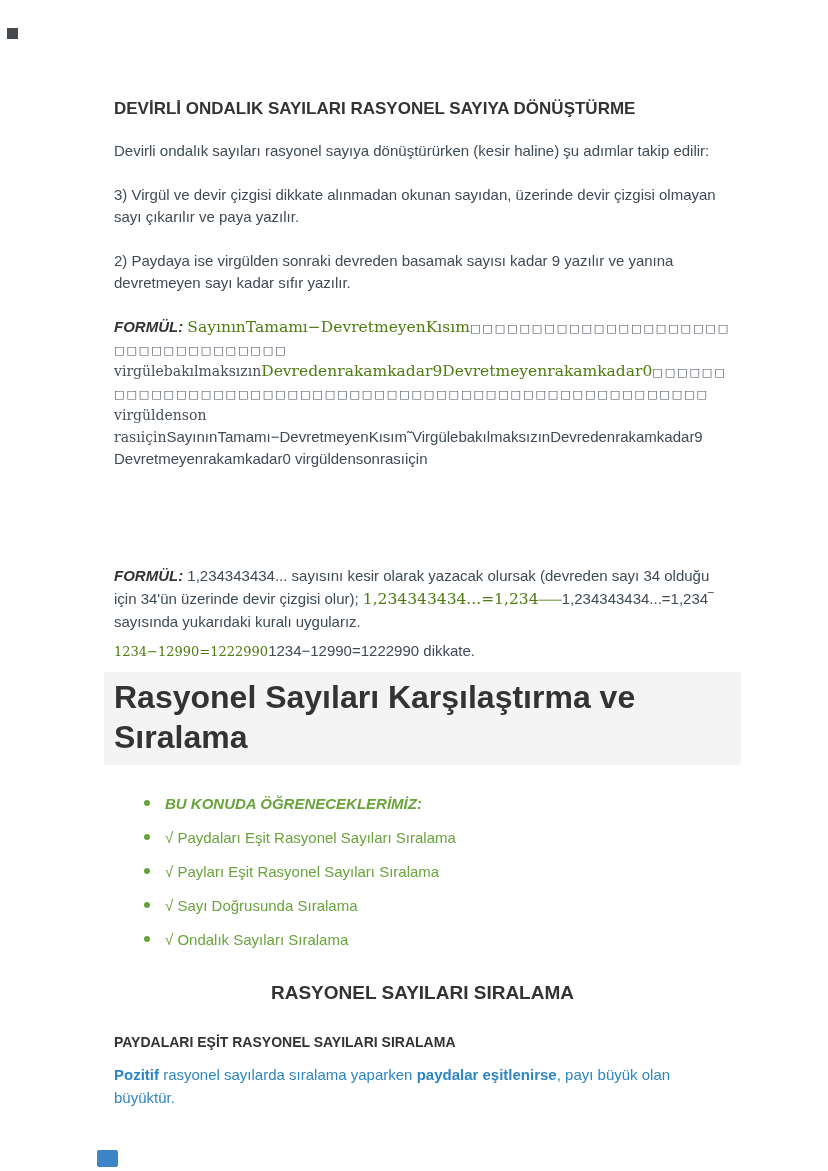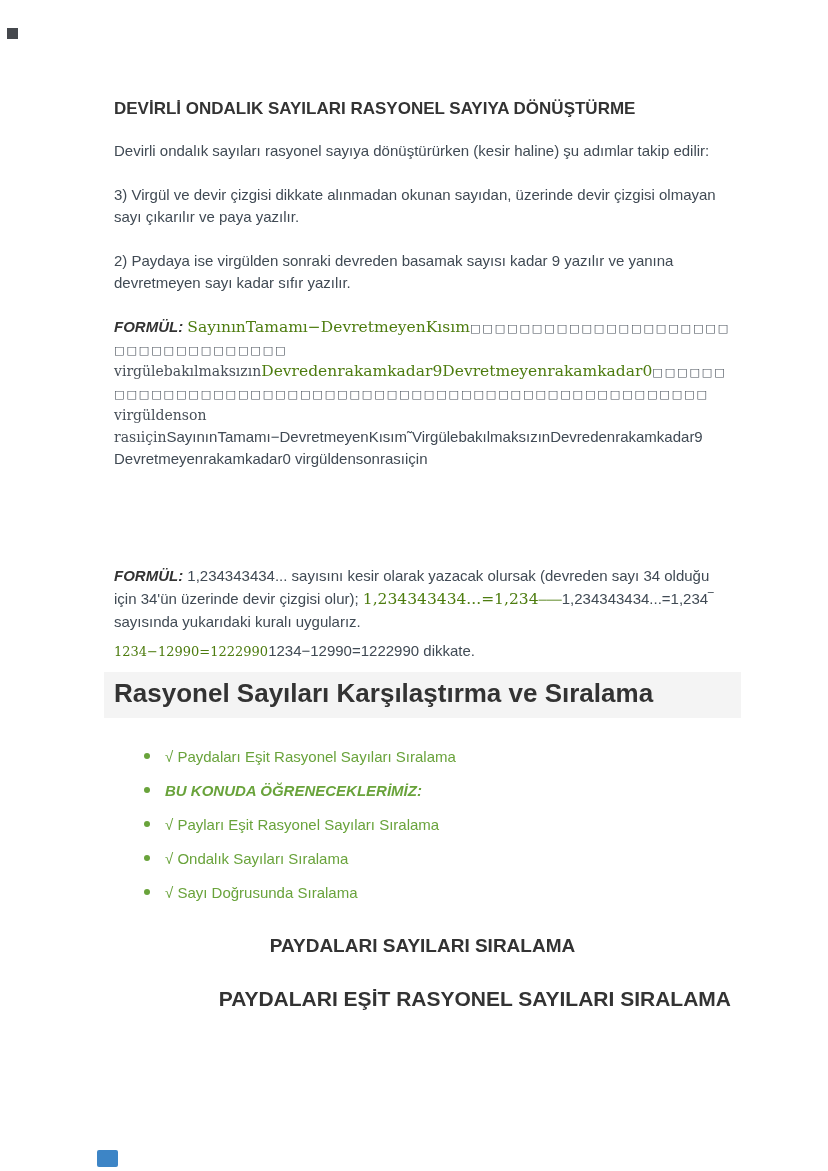--- a/index.html
+++ b/index.html
@@ -27,32 +27,32 @@
   .blabel { font-weight:700; color:var(--heading,#333); }
   .olabel { font-weight:700; font-style:italic; color:var(--heading,#333); }
 
   .spacer { height:86px; }
 
   .resultline { margin-bottom:10px; }
 
   .band {
     background:var(--band_bg,#f4f4f4);
     color:var(--heading,#333);
-    font-size:26px; font-weight:700; line-height:1.25;
+    font-size:32px; font-weight:700; line-height:1.25;
     margin:6px -10px 28px -10px;
     padding:5px 10px 8px 10px;
   }
 
   .topics { list-style:none; margin:0 0 32px 0; padding:0 0 0 28px; color:var(--green,#69a33b); }
   .topics li { position:relative; font-size:15px; line-height:1.4; margin-bottom:13px; padding-left:23px; }
   .dot { position:absolute; left:2px; top:7px; width:6px; height:6px; border-radius:50%; background:var(--green,#69a33b); }
   .thead { font-weight:700; font-style:italic; }
 
   .center { text-align:center; font-size:19px; font-weight:700; color:var(--heading,#333); margin:0 0 30px 0; }
-  .sub { font-size:21px; font-weight:700; color:var(--heading,#333); margin:0 0 14px 0;text-align:right; }
+  .sub { font-size:14px; font-weight:700; color:var(--heading,#333); margin:0 0 14px 0; }
 
   .bluep { color:var(--blue,#2e86c1); }
   .bluep strong { font-weight:700; }
 
   .artifact-top {
     position:absolute; left:7px; top:28px;
     width:11px; height:11px;
     background:var(--artifact_dark,#45484d);
   }
   .artifact-bottom {
@@ -83,29 +83,30 @@
 
     <div class="spacer"></div>
 
     <p style="margin-bottom:6px;"><span class="olabel">FORMÜL:</span> <span>1,234343434... sayısını kesir olarak yazacak olursak (devreden sayı 34 olduğu için 34'ün üzerinde devir çizgisi olur); </span><span class="fmath">1,234343434...=1,234⎯⎯⎯</span><span>1,234343434...=1,234‾</span><span> sayısında yukarıdaki kuralı uygularız.</span></p>
 
     <p class="resultline"><span class="fmath msmall">1234−12990=1222990</span><span>1234−12990=1222990</span><span> dikkate.</span></p>
 
     <h1 class="band">Rasyonel Sayıları Karşılaştırma ve Sıralama</h1>
 
     <ul class="topics">
+      <li><span class="dot"></span><span class="thead">BU KONUDA ÖĞRENECEKLERİMİZ:</span></li>
       <li><span class="dot"></span><span>√ Paydaları Eşit Rasyonel Sayıları Sıralama</span></li>
-      <li><span class="dot"></span><span class="thead">BU KONUDA ÖĞRENECEKLERİMİZ:</span></li>
       <li><span class="dot"></span><span>√ Payları Eşit Rasyonel Sayıları Sıralama</span></li>
+      <li><span class="dot"></span><span>√ Sayı Doğrusunda Sıralama</span></li>
       <li><span class="dot"></span><span>√ Ondalık Sayıları Sıralama</span></li>
-      <li><span class="dot"></span><span>√ Sayı Doğrusunda Sıralama</span></li>
     </ul>
 
-    <h3 class="center">PAYDALARI SAYILARI SIRALAMA</h3>
+    <h3 class="center">RASYONEL SAYILARI SIRALAMA</h3>
 
     <h3 class="sub">PAYDALARI EŞİT RASYONEL SAYILARI SIRALAMA</h3>
 
+    <p class="bluep"><strong>Pozitif</strong><span> rasyonel sayılarda sıralama yaparken </span><strong>paydalar eşitlenirse</strong><span>, payı büyük olan büyüktür.</span></p>
 
   </div>
 
   <div class="artifact-bottom"></div>
 
 </div>
 
 </body></html>

